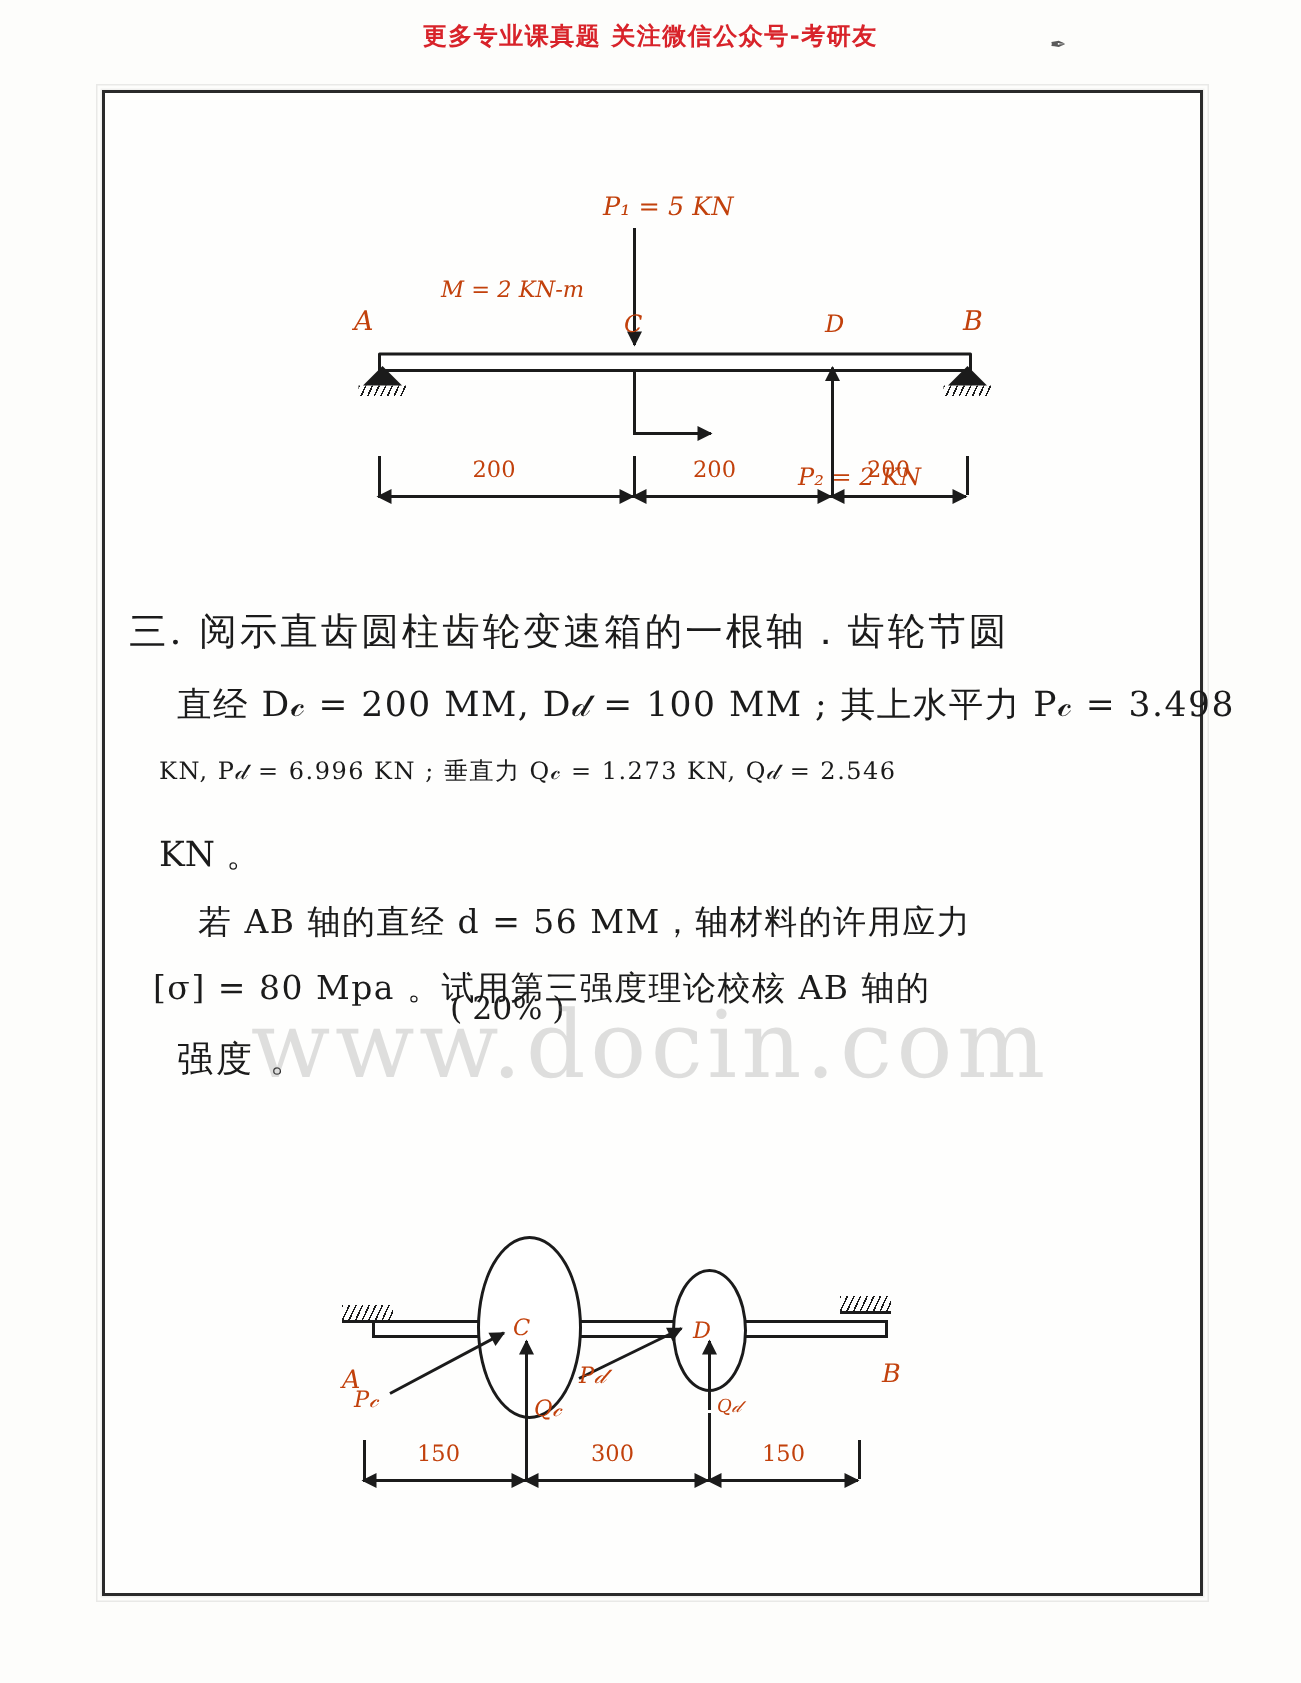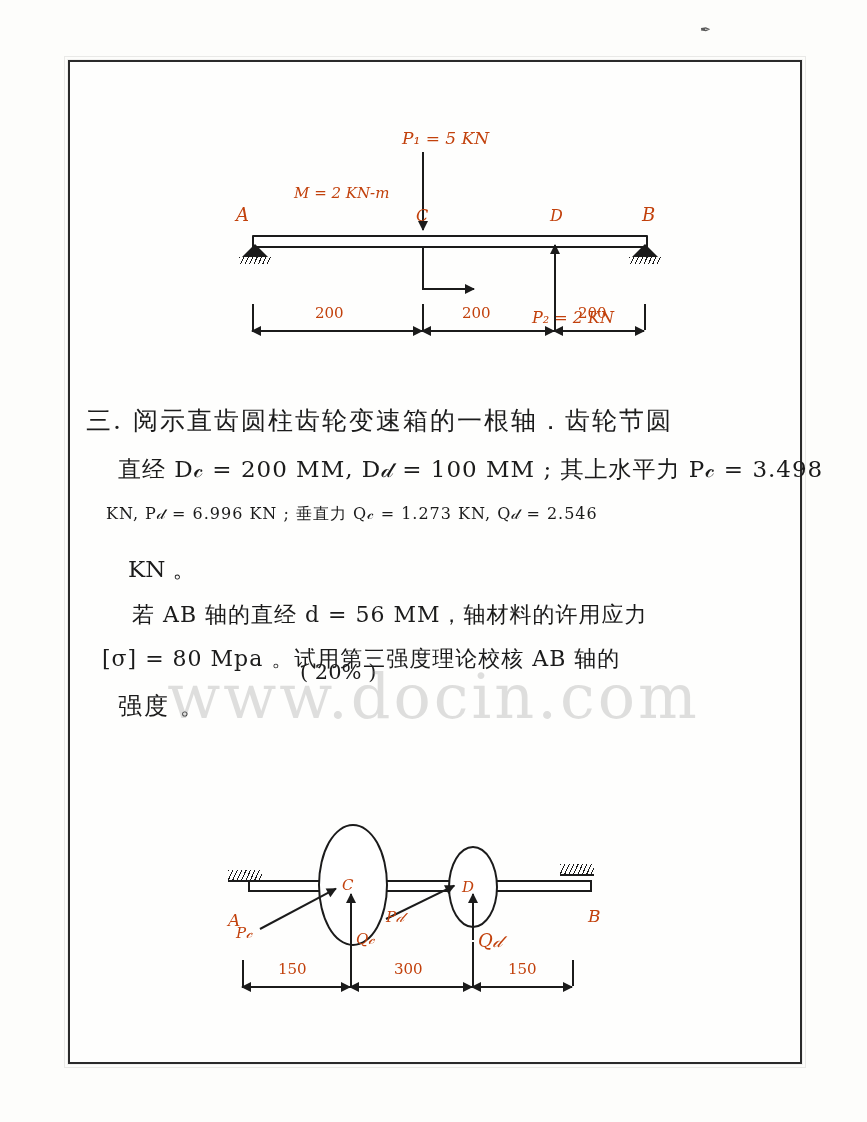--- a/index.html
+++ b/index.html
@@ -122,20 +122,21 @@
     background:repeating-linear-gradient(115deg,#1b1b1b 0 1px,transparent 1px 4px);
     border-bottom:2px solid #1b1b1b;
   }
   .forcearrow{position:absolute;background:#1b1b1b;height:2px;transform-origin:left center;}
 </style>
 </head>
 <body>
 
 <div class="page">
 
+  <div class="banner">更多专业课真题 关注微信公众号-考研友</div>
   <div class="corner-mark">✒</div>
 
   <div class="sheet">
 
     <div class="fig1">
 
       <div class="vline arrow-down" style="left:242px;top:60px;height:78px;"></div>
       <div class="lbl" style="left:222px;top:36px;font-size:17px;">P₁ = 5 KN</div>
 
       <div class="lbl" style="left:114px;top:92px;font-size:15px;">M = 2 KN-m</div>
@@ -172,21 +173,21 @@
 
       <div class="lbl" style="left:135px;top:212px;font-size:15px;font-style:normal;">200</div>
       <div class="lbl" style="left:282px;top:212px;font-size:15px;font-style:normal;">200</div>
       <div class="lbl" style="left:398px;top:212px;font-size:15px;font-style:normal;">200</div>
     </div>
 
     <div>
       <div class="hw" style="left:16px;top:342px;font-size:25px;letter-spacing:2px;">三. 阅示直齿圆柱齿轮变速箱的一根轴．齿轮节圆</div>
       <div class="hw" style="left:48px;top:392px;font-size:23px;letter-spacing:1px;">直经 D𝒸 = 200 MM,  D𝒹 = 100 MM ; 其上水平力 P𝒸 = 3.498</div>
       <div class="hw" style="left:36px;top:442px;font-size:16px;letter-spacing:1px;">KN,  P𝒹 = 6.996 KN ; 垂直力 Q𝒸 = 1.273 KN,  Q𝒹 = 2.546</div>
-      <div class="hw" style="left:36px;top:492px;font-size:23px;margin-left:22px;">KN 。</div>
+      <div class="hw" style="left:36px;top:492px;font-size:23px;">KN 。</div>
       <div class="hw" style="left:62px;top:538px;font-size:22px;letter-spacing:1px;">若 AB 轴的直经  d = 56 MM，轴材料的许用应力</div>
       <div class="hw" style="left:32px;top:582px;font-size:22px;letter-spacing:1px;">[σ] = 80 Mpa 。试用第三强度理论校核 AB 轴的</div>
       <div class="hw" style="left:48px;top:628px;font-size:24px;letter-spacing:2px;">强度 。</div>
       <div class="hw" style="left:230px;top:598px;font-size:21px;">( 20% )</div>
     </div>
 
     <div class="fig2">
 
       <div class="bearing" style="left:38px;top:68px;"></div>
       <div class="bearing" style="left:370px;top:62px;"></div>
@@ -204,21 +205,21 @@
       <div class="forcearrow arrow-right" style="left:70px;top:126px;width:86px;transform:rotate(-28deg);"></div>
       <div class="lbl" style="left:46px;top:122px;font-size:15px;">P𝒸</div>
 
       <div class="vline arrow-up" style="left:160px;top:92px;height:48px;"></div>
       <div class="lbl" style="left:166px;top:128px;font-size:15px;">Q𝒸</div>
 
       <div class="forcearrow arrow-right" style="left:196px;top:116px;width:76px;transform:rotate(-26deg);"></div>
       <div class="lbl" style="left:196px;top:106px;font-size:15px;">P𝒹</div>
 
       <div class="vline arrow-up" style="left:282px;top:92px;height:46px;"></div>
-      <div class="lbl" style="left:288px;top:128px;font-size:18px;">Q𝒹</div>
+      <div class="lbl" style="left:288px;top:128px;font-size:12px;">Q𝒹</div>
 
       <div class="dimtick" style="left:52px;top:158px;height:26px;"></div>
       <div class="dimtick" style="left:160px;top:140px;height:44px;"></div>
       <div class="dimtick" style="left:282px;top:140px;height:44px;"></div>
       <div class="dimtick" style="left:382px;top:158px;height:26px;"></div>
 
       <div class="dimline arrow-right arrow-left" style="left:52px;top:184px;width:108px;"></div>
       <div class="dimline arrow-right arrow-left" style="left:160px;top:184px;width:122px;"></div>
       <div class="dimline arrow-right arrow-left" style="left:282px;top:184px;width:100px;"></div>
 

